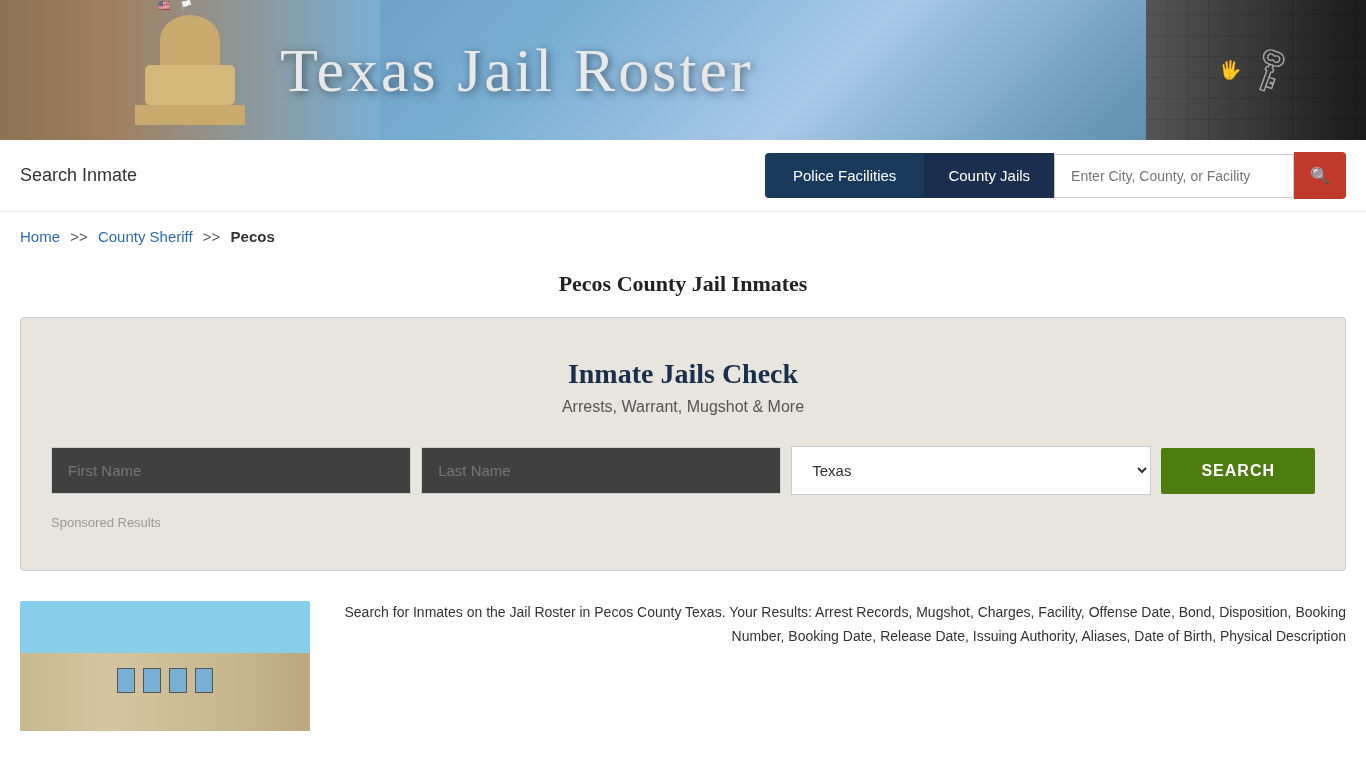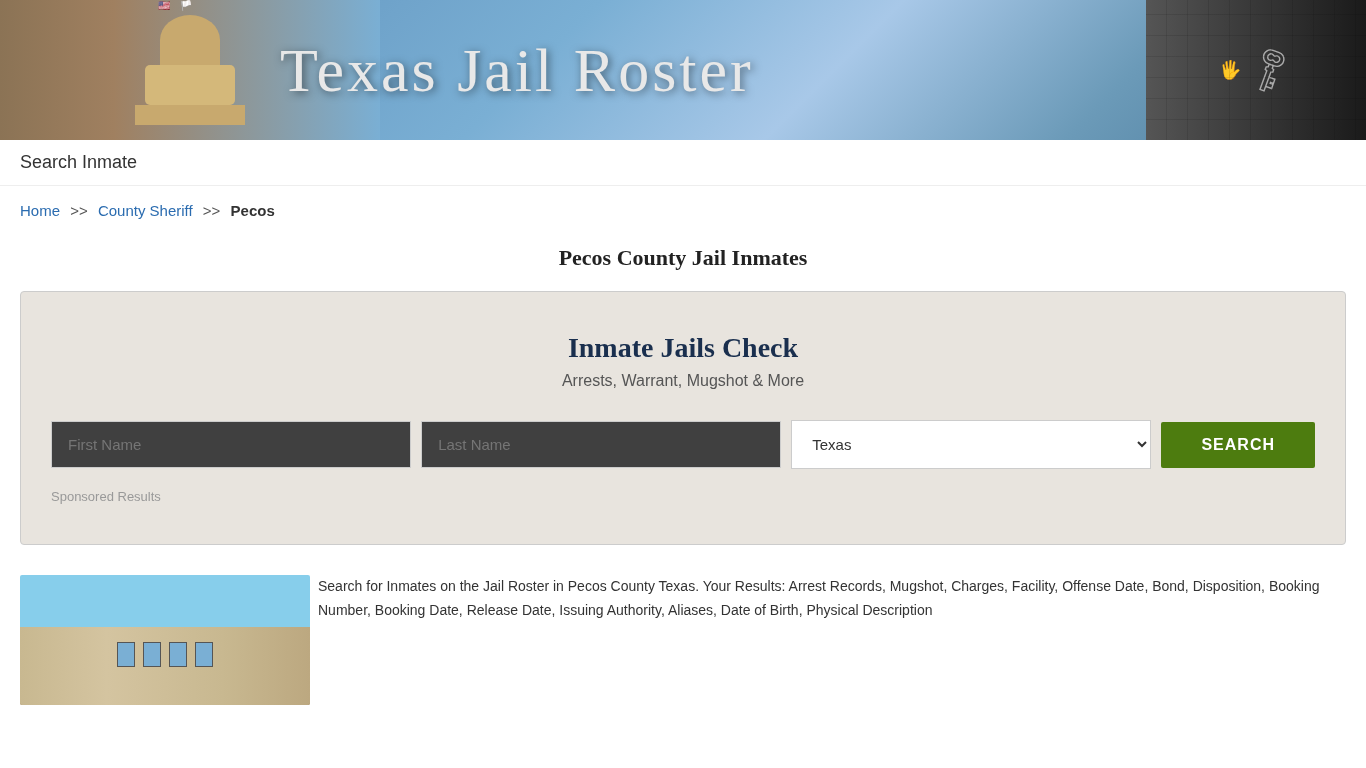--- a/index.html
+++ b/index.html
@@ -226,22 +226,23 @@
     }
     .sponsored-label {
       font-size: 13px;
       color: #999;
       margin-top: 10px;
     }
 
     
     .bottom-section {
       display: flex;
-      gap: 8px;
+      gap: 20px;
       padding: 0 20px 30px;
+      text-align: right;
     }
     .building-image {
       width: 290px;
       height: 130px;
       flex-shrink: 0;
       background: linear-gradient(to bottom, #87CEEB 0%, #87CEEB 40%, #8B7355 40%, #a08060 100%);
       border-radius: 2px;
       display: flex;
       flex-direction: column;
       align-items: center;
@@ -318,20 +319,28 @@
     <div style="display:flex; align-items:center; gap:5px;">
       <span style="font-size:18px; color:#bbb;">🖐</span>
       <span style="font-size:36px; color:#aaa; transform:rotate(-30deg); display:inline-block;">🗝</span>
     </div>
     <div style="position:absolute; right:0; top:0; width:100%; height:100%; background:repeating-linear-gradient(0deg, transparent, transparent 20px, rgba(0,0,0,0.1) 20px, rgba(0,0,0,0.1) 21px), repeating-linear-gradient(90deg, transparent, transparent 20px, rgba(0,0,0,0.1) 20px, rgba(0,0,0,0.1) 21px); pointer-events:none;"></div>
   </div>
 </div>
 
 <div class="nav-bar">
   <div class="nav-left">Search Inmate</div>
+  <div class="nav-right">
+    <button class="btn-police">Police Facilities</button>
+    <button class="btn-county">County Jails</button>
+    <input class="search-facility-input" type="text" placeholder="Enter City, County, or Facility" style="">
+    <button class="btn-search-facility">
+      <span>🔍</span>
+    </button>
+  </div>
 </div>
 
 <div class="breadcrumb">
   <a href="#">Home</a>
   <span class="separator">&gt;&gt;</span>
   <a href="#">County Sheriff</a>
   <span class="separator">&gt;&gt;</span>
   <span class="current">Pecos</span>
 </div>
 

